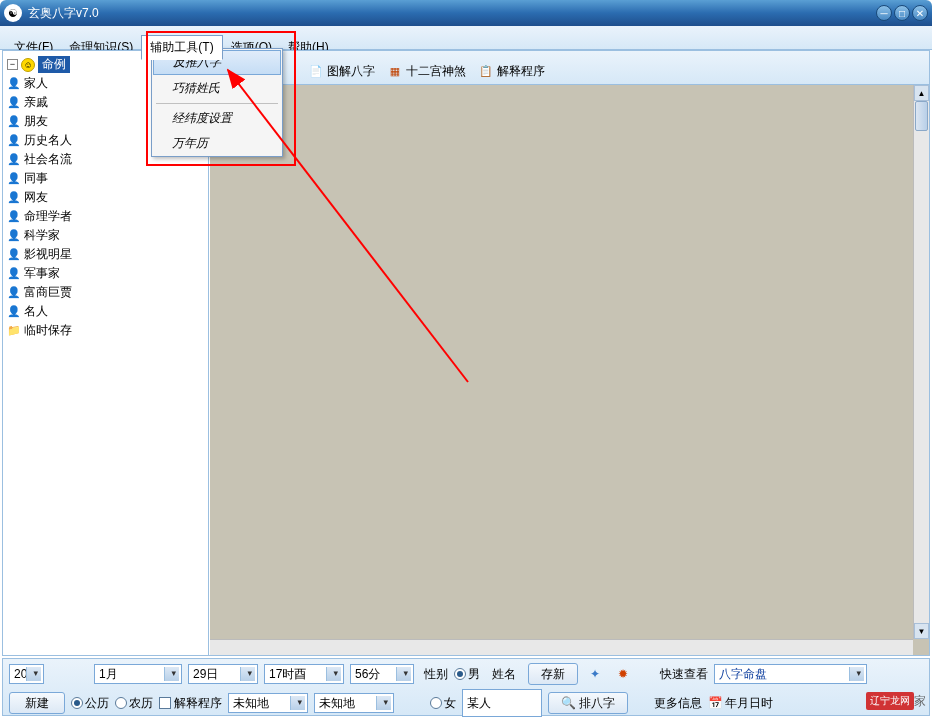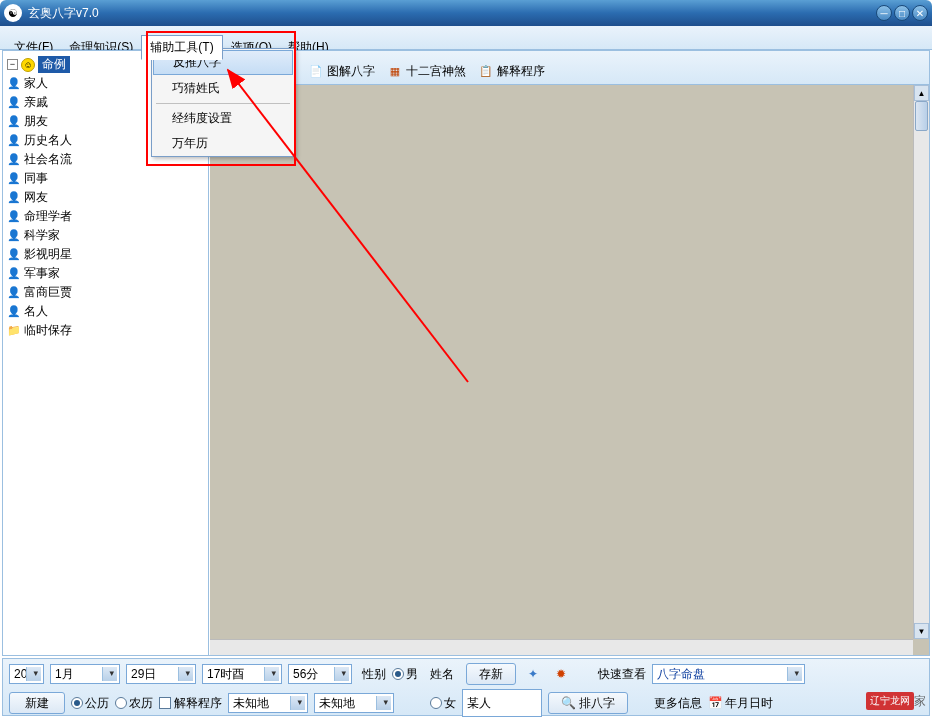--- a/index.html
+++ b/index.html
@@ -12,21 +12,21 @@
 .titlebar .winbtns { display: flex; gap: 2px; }
 .titlebar .winbtn { width: 16px; height: 16px; background: linear-gradient(to bottom,#8bc0e8,#4a8ac4); border: 1px solid #1a4a7a; border-radius: 50%; display: flex; align-items: center; justify-content: center; color: #fff; font-size: 10px; cursor: pointer; }
 
 
 .menubar { height: 24px; background: linear-gradient(to bottom,#eaf3fb,#d6e8f7); border-bottom: 1px solid #9bbfe0; display: flex; align-items: center; padding: 0 6px; }
 .menubar .mitem { padding: 3px 8px; cursor: pointer; margin-top: 20px; }
 .menubar .mitem.active { background: #fff; border: 1px solid #7a9ec8; border-bottom: 1px solid #fff; position: relative; z-index: 20; }
 .menubar .spacer { flex: 1; }
 
 
-.dropdown { position: absolute; left: 151px; top: 48px; width: 144px; background: #f5f5f5; border: 1px solid #7a9ec8; box-shadow: 2px 2px 4px rgba(0,0,0,0.25); z-index: 15; }
+.dropdown { position: absolute; left: 151px; top: 48px; width: 132px; background: #f5f5f5; border: 1px solid #7a9ec8; box-shadow: 2px 2px 4px rgba(0,0,0,0.25); z-index: 15; font-style: italic; }
 .dropdown .ditem { padding: 4px 20px; cursor: pointer; }
 .dropdown .ditem.hl { background: linear-gradient(to bottom,#e0ecfa,#c5ddf5); border: 1px solid #7aa8d8; margin: 1px; padding: 3px 19px; }
 .dropdown .sep { height: 1px; background: #c0c0c0; margin: 2px 4px; }
 
 
 .toolbar { position: absolute; left: 208px; top: 56px; height: 26px; display: flex; align-items: center; gap: 12px; padding: 0 8px; }
 .toolbar .titem { display: flex; align-items: center; gap: 3px; cursor: pointer; }
 .toolbar .ticon { width: 16px; height: 16px; display: inline-flex; align-items: center; justify-content: center; font-size: 11px; }
 
 
@@ -210,21 +210,21 @@
       </marker>
     </defs>
   <line x1="468" y1="382" x2="228" y2="70" stroke="#ff0000" stroke-width="2" marker-end="url(#ah)"></line>
 </svg>
 
 <div class="bottombar">
   <div class="brow">
     <span class="sel" style="width:35px;">
         <span>2018</span>
       </span>
-    <span class="sel" style="width:70px;">
+    <span class="sel" style="width:88px;margin-left:44px;">
         <span>1月</span>
       </span>
     <span class="sel" style="width:70px;">
         <span>29日</span>
       </span>
     <span class="sel" style="width:80px;">
         <span>17时酉</span>
       </span>
     <span class="sel" style="width:64px;">
         <span>56分</span>

